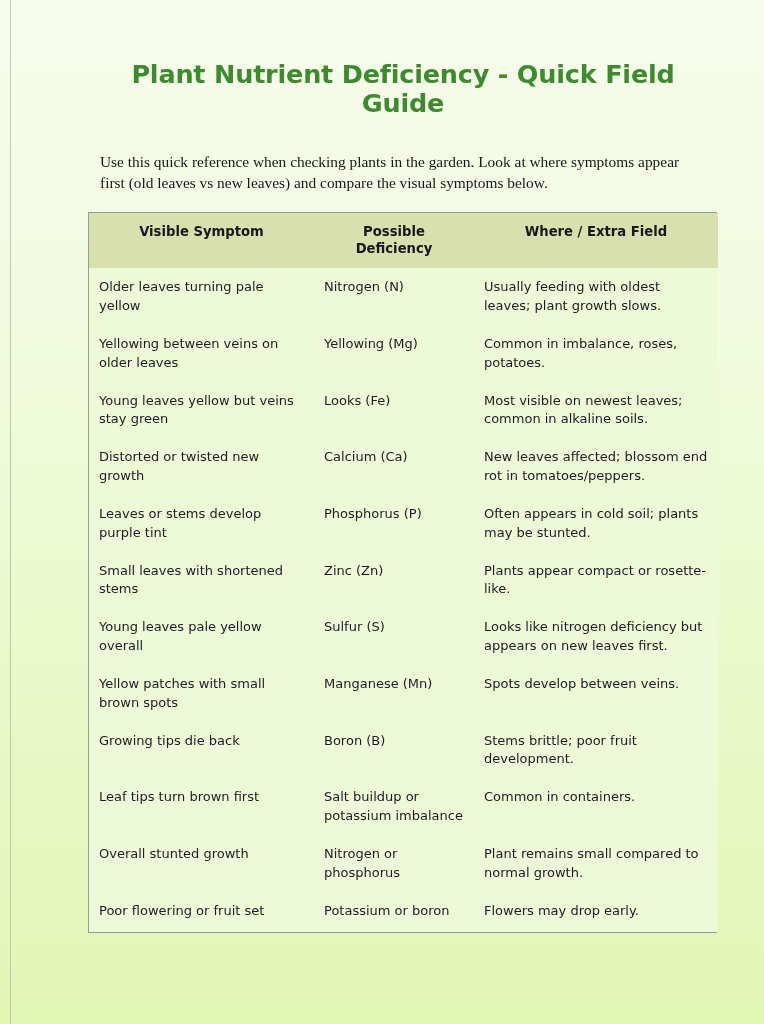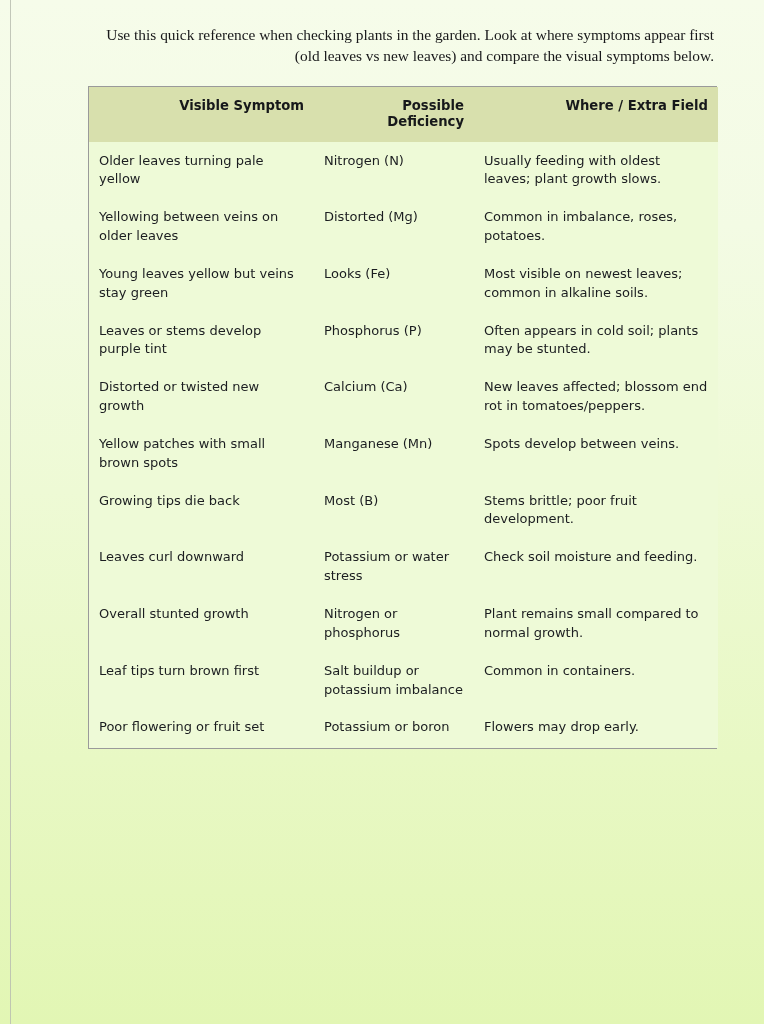--- a/index.html
+++ b/index.html
@@ -52,27 +52,27 @@
     text-align: center;
     font-family: "DejaVu Sans", sans-serif;
     font-weight: bold;
     font-size: 25.5px;
     letter-spacing: -0.2px;
     color: #3d8b2e;
     line-height: 1.15;
   }
 
   #intro {
-    margin: 4px;
+    margin: 12px;
     padding-top: 20px;
     font-family: "Liberation Serif", serif;
     font-size: 15.4px;
     line-height: 1.38;
     color: #18181a;
-    text-align: right;
+    text-align: left;
   }
 
   #guide-table-wrap {
     margin-top: 19px;
     border: 1px solid #9a9a9a;
     background: #eefad7;
     box-sizing: border-box;
     width: 629px;
   }
 
@@ -81,21 +81,21 @@
     width: 100%;
     table-layout: fixed;
   }
 
   table#guide-table col.c1 { width: 225px; }
   table#guide-table col.c2 { width: 160px; }
   table#guide-table col.c3 { width: 244px; }
 
   table#guide-table thead th {
     background: #d8e0ad;
-    text-align: right;
+    text-align: center;
     font-family: "DejaVu Sans", sans-serif;
     font-weight: bold;
     font-size: 13.2px;
     color: #16181a;
     padding: 11px 10px 11px 10px;
     vertical-align: top;
     line-height: 1.25;
   }
 
   table#guide-table tbody td {
@@ -115,20 +115,21 @@
 </style>
 </head>
 <body>
 
 <div id="page">
 
   <div id="page-edge-rule"></div>
 
   <div id="content">
 
+    <h1 id="doc-title">Plant Nutrient Deficiency - Quick Field Guide</h1>
 
     <p id="intro">Use this quick reference when checking plants in the garden. Look at where symptoms appear first (old leaves vs new leaves) and compare the visual symptoms below.</p>
 
     <div id="guide-table-wrap">
       <table id="guide-table">
         <colgroup>
           <col class="c1">
           <col class="c2">
           <col class="c3">
         </colgroup>
@@ -141,64 +142,69 @@
         </thead>
         <tbody id="guide-table-body">
 
         <tr>
               <td>Older leaves turning pale yellow</td>
               <td>Nitrogen (N)</td>
               <td>Usually feeding with oldest leaves; plant growth slows.</td>
             </tr>
             <tr>
               <td>Yellowing between veins on older leaves</td>
-              <td>Distorted (Mg)</td>
+              <td>Yellowing (Mg)</td>
               <td>Common in imbalance, roses, potatoes.</td>
             </tr>
             <tr>
               <td>Young leaves yellow but veins stay green</td>
               <td>Looks (Fe)</td>
               <td>Most visible on newest leaves; common in alkaline soils.</td>
             </tr>
             <tr>
+              <td>Distorted or twisted new growth</td>
+              <td>Calcium (Ca)</td>
+              <td>New leaves affected; blossom end rot in tomatoes/peppers.</td>
+            </tr>
+            <tr>
               <td>Leaves or stems develop purple tint</td>
               <td>Phosphorus (P)</td>
               <td>Often appears in cold soil; plants may be stunted.</td>
             </tr>
             <tr>
-              <td>Distorted or twisted new growth</td>
-              <td>Calcium (Ca)</td>
-              <td>New leaves affected; blossom end rot in tomatoes/peppers.</td>
+              <td>Small leaves with shortened stems</td>
+              <td>Zinc (Zn)</td>
+              <td>Plants appear compact or rosette-like.</td>
+            </tr>
+            <tr>
+              <td>Young leaves pale yellow overall</td>
+              <td>Sulfur (S)</td>
+              <td>Looks like nitrogen deficiency but appears on new leaves first.</td>
             </tr>
             <tr>
               <td>Yellow patches with small brown spots</td>
               <td>Manganese (Mn)</td>
               <td>Spots develop between veins.</td>
             </tr>
             <tr>
               <td>Growing tips die back</td>
-              <td>Most (B)</td>
+              <td>Boron (B)</td>
               <td>Stems brittle; poor fruit development.</td>
             </tr>
             <tr>
-              <td>Leaves curl downward</td>
-              <td>Potassium or water stress</td>
-              <td>Check soil moisture and feeding.</td>
+              <td>Leaf tips turn brown first</td>
+              <td>Salt buildup or potassium imbalance</td>
+              <td>Common in containers.</td>
             </tr>
             <tr>
               <td>Overall stunted growth</td>
               <td>Nitrogen or phosphorus</td>
               <td>Plant remains small compared to normal growth.</td>
             </tr>
             <tr>
-              <td>Leaf tips turn brown first</td>
-              <td>Salt buildup or potassium imbalance</td>
-              <td>Common in containers.</td>
-            </tr>
-            <tr>
               <td>Poor flowering or fruit set</td>
               <td>Potassium or boron</td>
               <td>Flowers may drop early.</td>
             </tr>
           </tbody>
       </table>
     </div>
 
   </div>
 </div>

